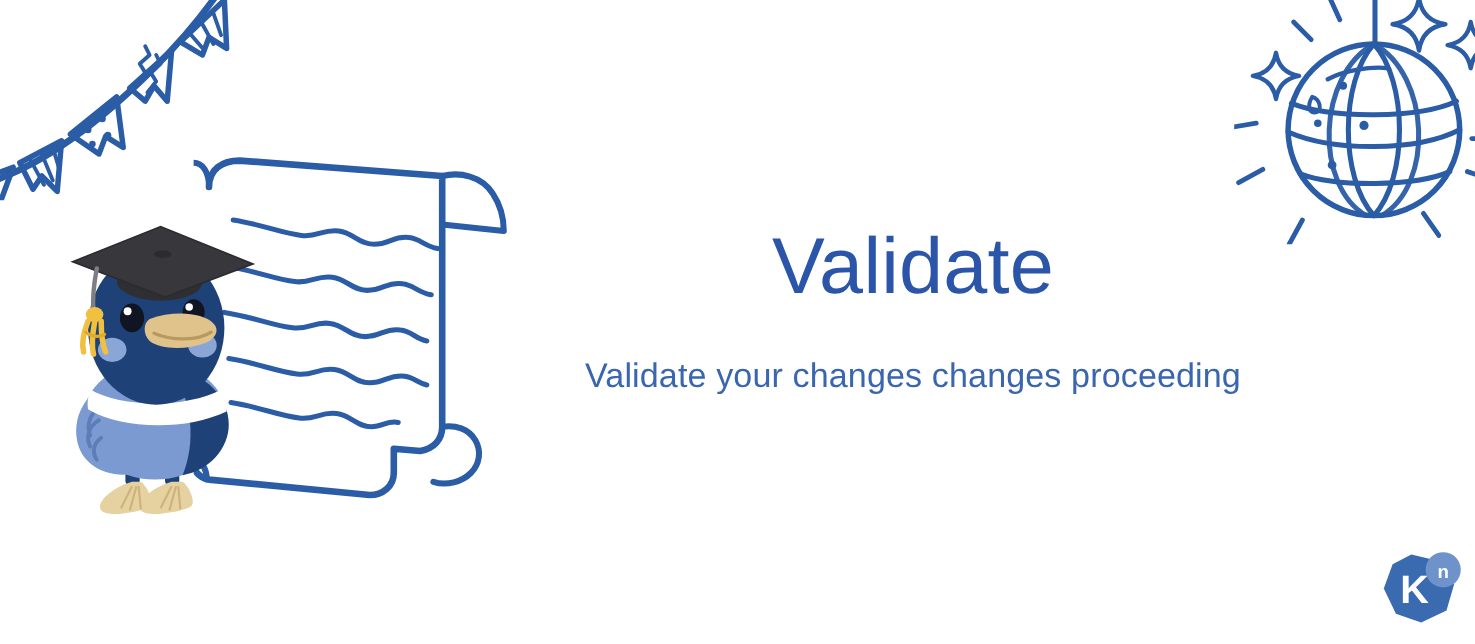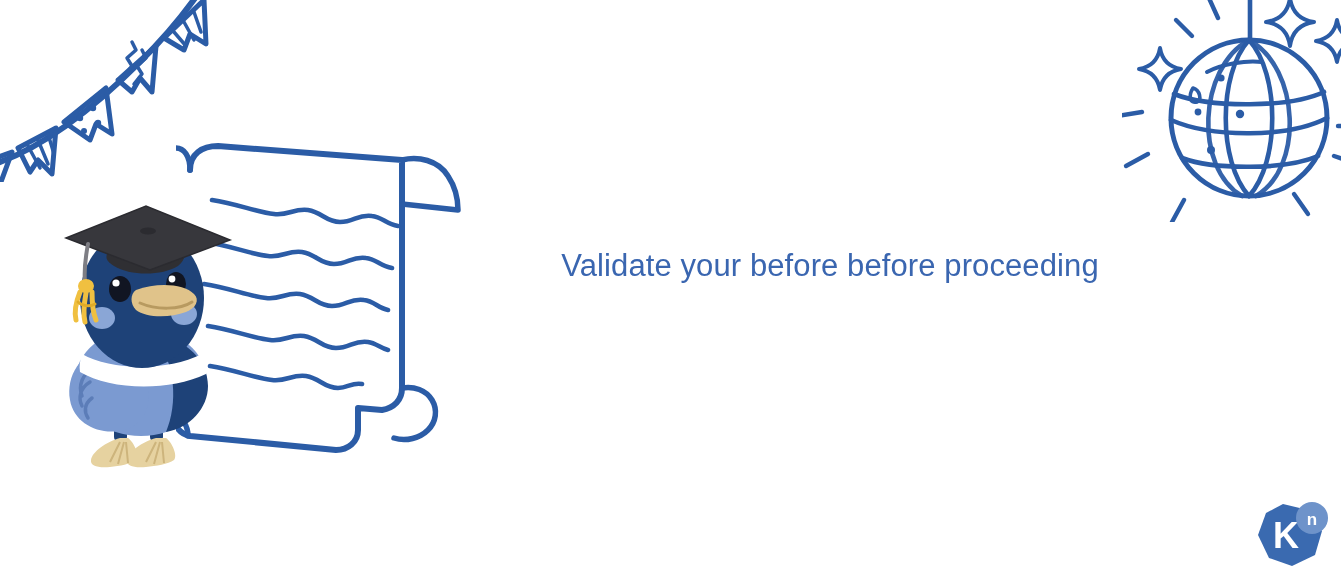--- a/index.html
+++ b/index.html
@@ -218,21 +218,22 @@
       <path d="M30 54 C 27 70 26 82 27 92" stroke="#7e7e84" stroke-width="4" fill="none" stroke-linecap="round"></path>
 
       <ellipse cx="28" cy="96" rx="8" ry="7" fill="#f0c040"></ellipse>
       <path d="M22 102 C 18 112 16 122 18 130 M28 103 C 26 114 25 124 27 132
                M34 102 C 34 113 35 123 38 130" stroke="#f0c040" stroke-width="5" fill="none" stroke-linecap="round"></path>
       <path d="M20 112 C 24 116 32 117 37 114" stroke="#e0ab28" stroke-width="3" fill="none" stroke-linecap="round"></path>
     </svg>
   </div>
 
   <div id="hero-text">
-    <p id="page-subtitle">Validate your before before proceeding</p>
+    <h1 id="page-title">Validate</h1>
+    <p id="page-subtitle">Validate your changes changes proceeding</p>
   </div>
 
   <div id="brand-logo">
     <svg viewBox="0 0 78 72" width="78" height="72">
 
       <polygon points="31,4 56,10 70,31 63,55 40,66 17,58 6,35 14,13" fill="#3a6ab0"></polygon>
       <text x="34" y="48" text-anchor="middle" font-family="Liberation Sans, sans-serif" font-size="36" font-weight="bold" fill="#ffffff">K</text>
 
       <circle cx="60" cy="18" r="16" fill="#6e93ca"></circle>
       <text x="60" y="25" text-anchor="middle" font-family="Liberation Sans, sans-serif" font-size="17" font-weight="bold" fill="#ffffff">n</text>

